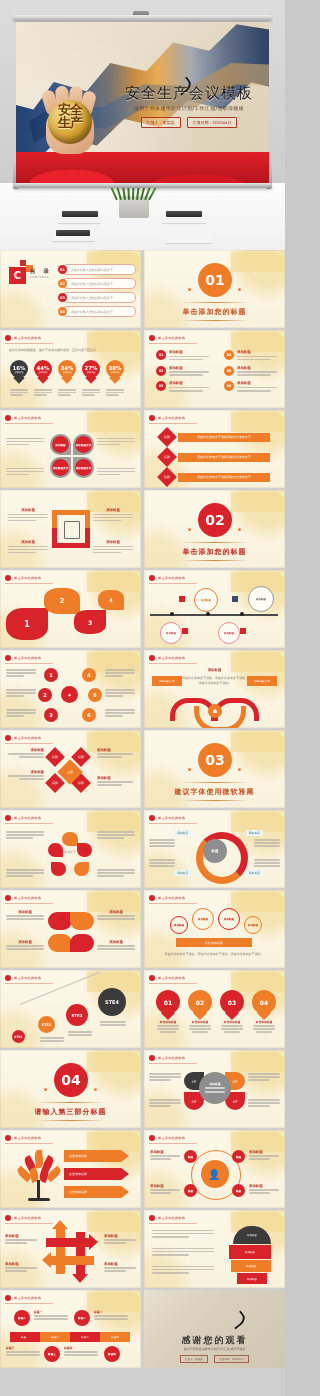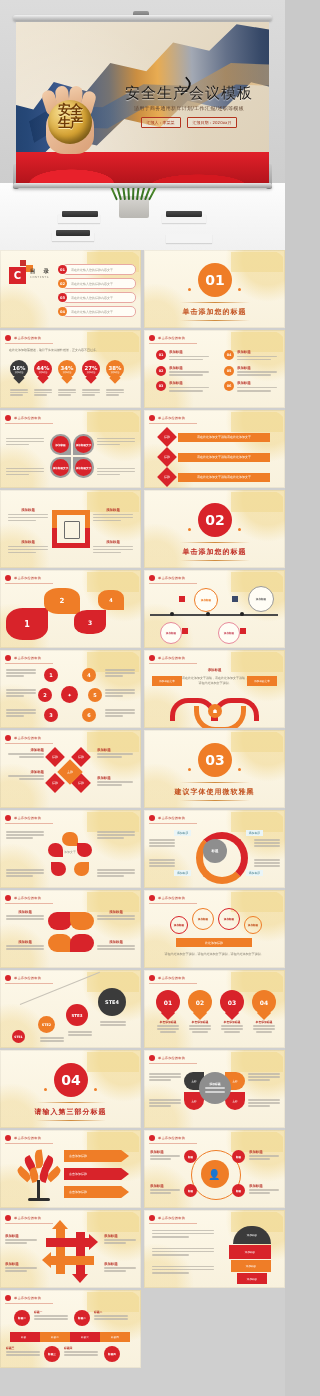--- a/index.html
+++ b/index.html
@@ -1087,15 +1087,26 @@
           <div class="txtline" style="margin:1.2px 0;"></div>
           <div class="txtline" style="margin:1.2px 0;"></div>
         </div>
       <div style="position:absolute;left:64px;top:56px;width:34px;">
           <div class="lbl" style="font-size:2.8px;">标题四</div>
           <div class="txtline" style="margin:1.2px 0;"></div>
           <div class="txtline" style="margin:1.2px 0;"></div>
         </div>
     </div>
 
+    <div class="slide thankyou">
+      <div class="ty-bg"></div>
+      <div class="ty-brush"></div>
+      <div class="bird" style="left:86px;top:24px;"></div>
+      <div class="ty-title">感谢您的观看</div>
+      <div class="ty-sub">适用于商务通用新年计划/工作汇报/述职等模板</div>
+      <div class="ty-meta">
+        <div class="ty-box">汇报人：李某某</div>
+        <div class="ty-box">汇报日期：2020xx月</div>
+      </div>
+    </div>
 
   </div>
 </div>
 
 </body></html>

